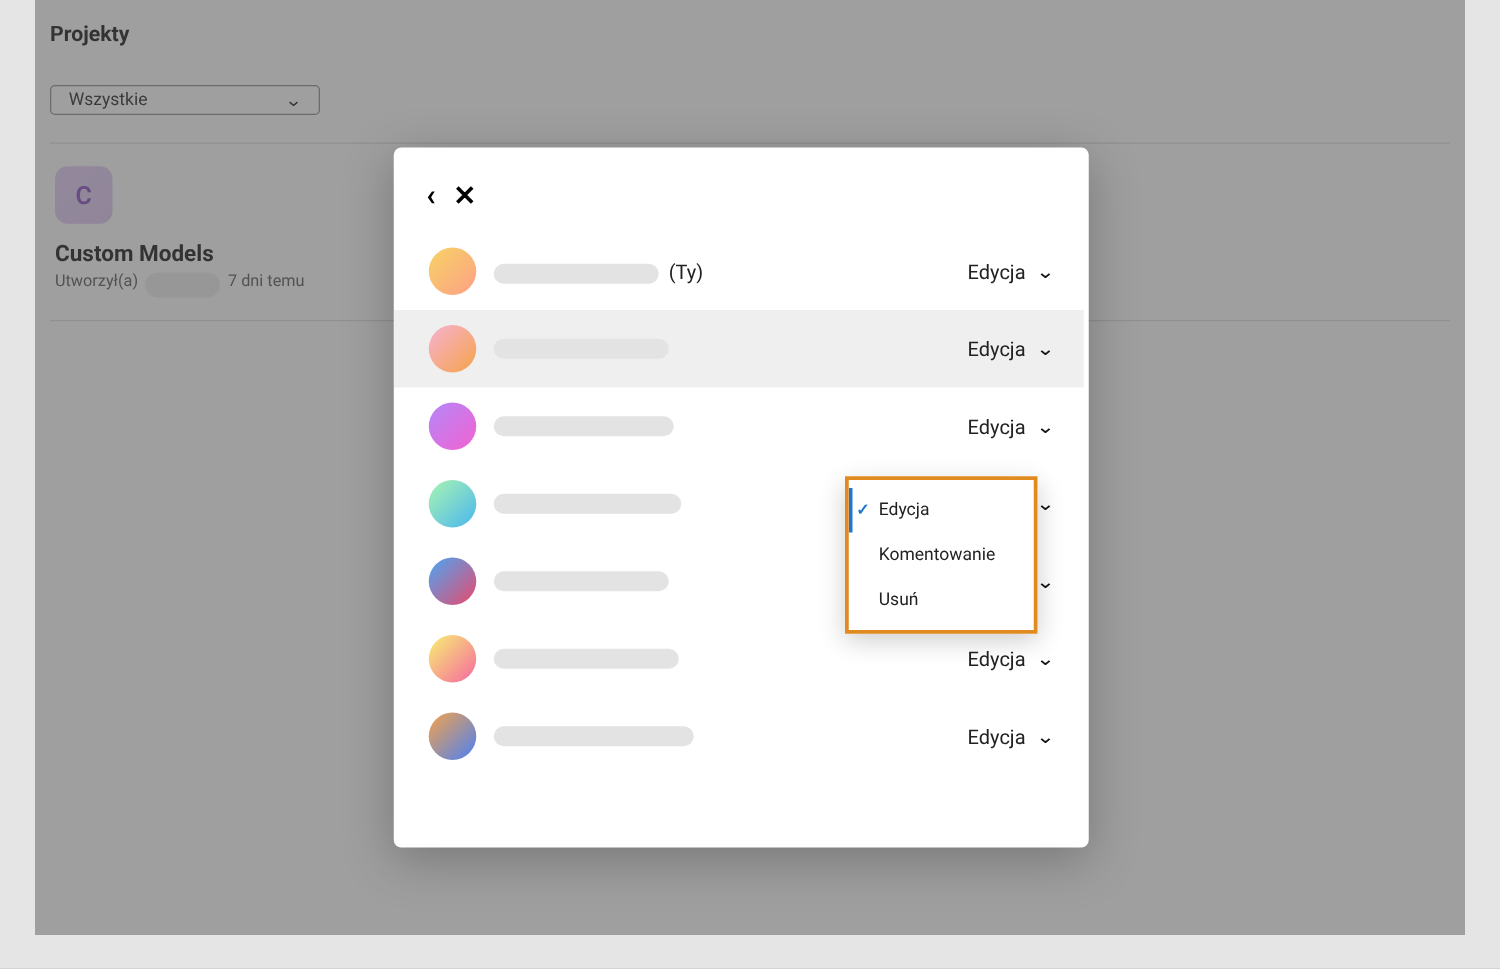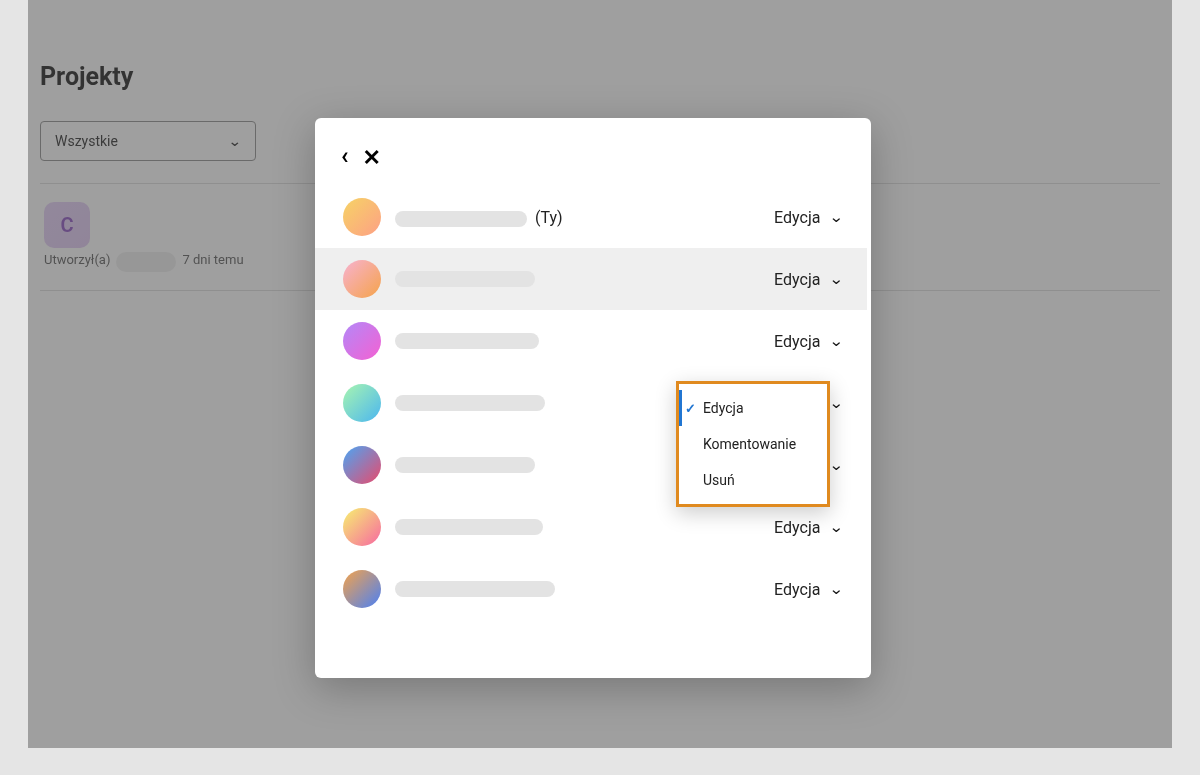--- a/index.html
+++ b/index.html
@@ -24,29 +24,28 @@
     background: rgba(80,80,80,0.55);
     pointer-events: none;
   }
 
   .page-inner {
     padding: 18px 12px 12px 12px;
   }
 
   .page-title {
     font-weight: 700;
-    font-size: 25px;
+    font-size: 17px;
     color: #111;
     margin-bottom: 30px;
-    margin-top: 44px;
   }
 
   .filter {
     width: 216px;
-    height: 40px;
+    height: 24px;
     border: 1px solid #8a8a8a;
     border-radius: 4px;
     display: flex;
     align-items: center;
     justify-content: space-between;
     padding: 0 14px;
     font-size: 14px;
     color: #222;
     background: #fff;
   }
@@ -229,20 +228,21 @@
     <div class="project-row">
       <div class="project-header-row">
         <div class="proj-thumb">C</div>
         <div class="avatar-cluster">
           <div class="av av1"></div>
           <div class="av av2"></div>
           <div class="av av3"></div>
           <span class="more">+13</span>
         </div>
       </div>
+      <div class="project-title">Custom Models</div>
       <div class="project-meta">
         <span>Utworzył(a)</span>
         <span class="redacted-pill"></span>
         <span>7 dni temu</span>
       </div>
     </div>
   </div>
 </div>
 
 <div class="dim"></div>

